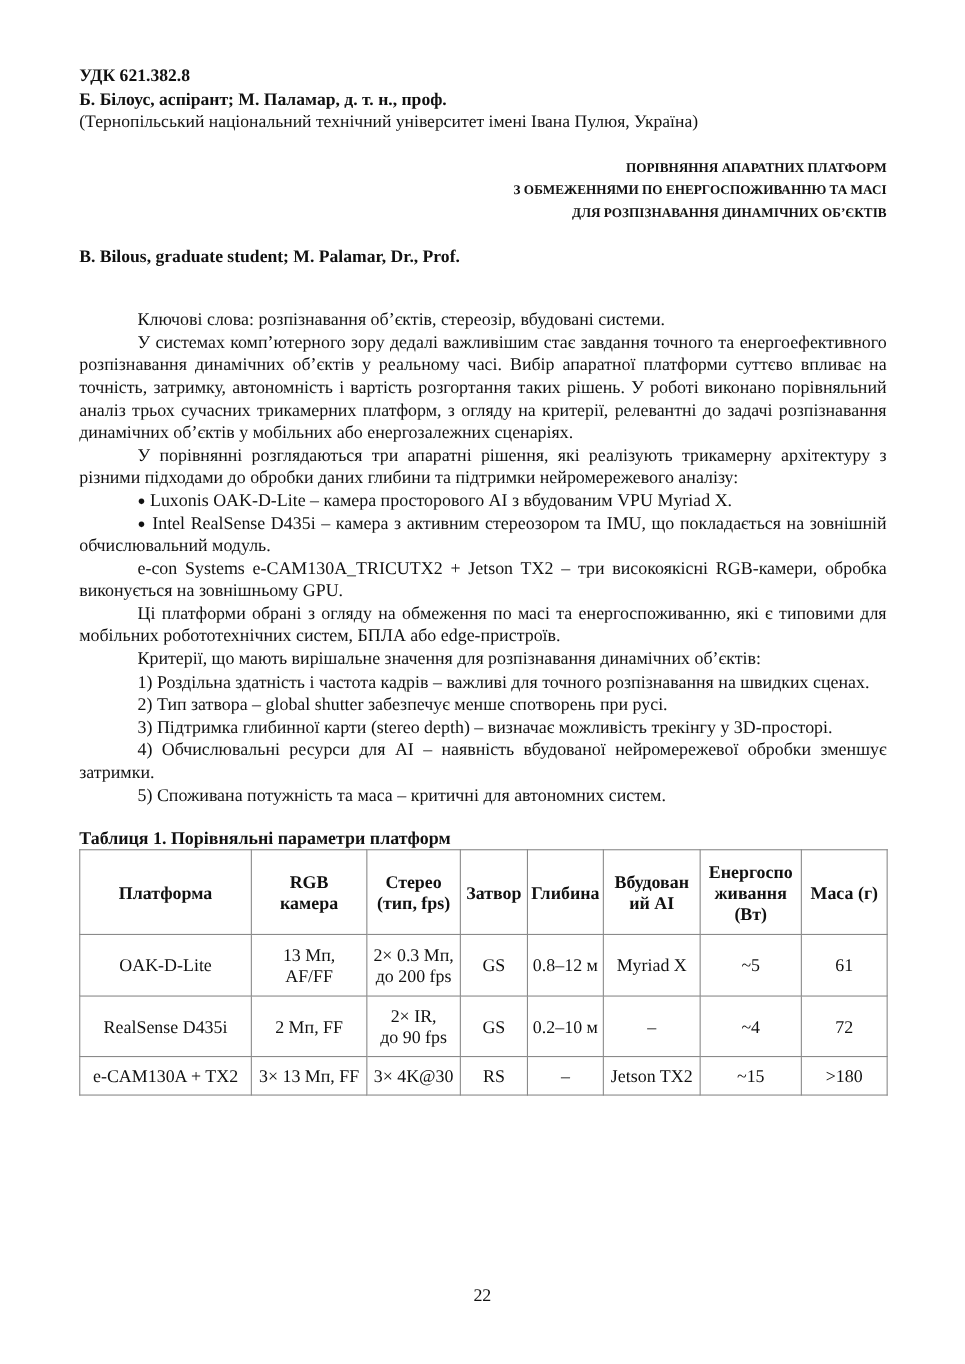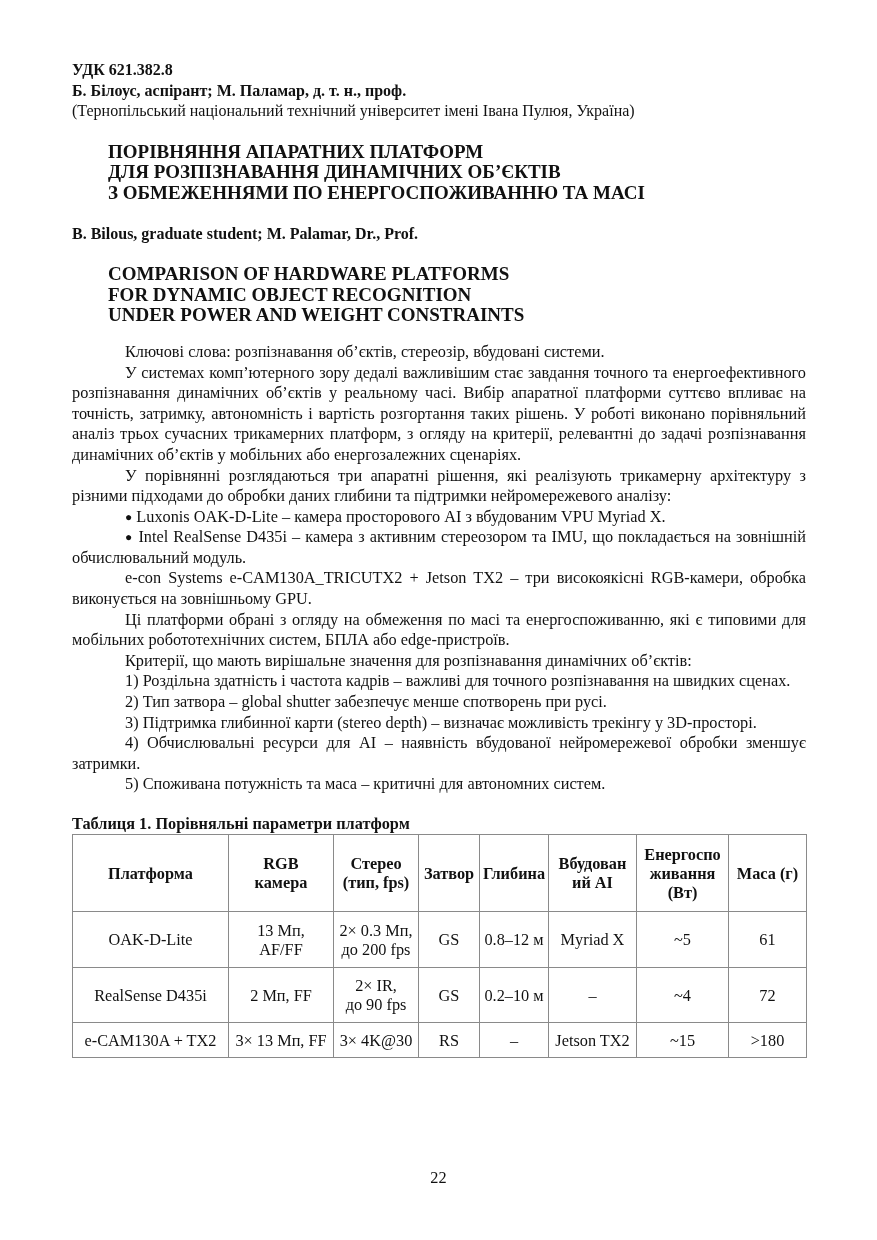--- a/index.html
+++ b/index.html
@@ -3,21 +3,21 @@
   <meta charset="utf-8">
   <style>
     html, body { margin: 0; padding: 0; background: #ffffff; }
     body {
       width: 877px; height: 1240px; position: relative; overflow: hidden;
       font-family: "Liberation Serif", serif; color: #111111;
     }
     .page { position: absolute; left: 72px; top: 60px; width: 734px; }
     .line { font-size: 16px; line-height: 20.6px; }
     .bold { font-weight: bold; }
-    .title { font-weight: bold; font-size: 19px; line-height: 20.6px; text-align: left; padding-left: 36px; }
+    .title { font-weight: bold; font-size: 12px; line-height: 20.6px; text-align: right; padding-left: 36px; }
     .para { font-size: 16.3px; line-height: 20.6px; text-align: justify; text-indent: 53px; margin: 0; }
     .gap-a { height: 16px; }
     .gap-b { height: 20px; }
     .caption { font-weight: bold; font-size: 16.3px; line-height: 20px; text-align: left; margin-top: 19px; }
     table.cmp {
       border-collapse: collapse; width: 734px; margin-top: 0;
       font-size: 16.3px; line-height: 19px; table-layout: fixed;
     }
     table.cmp th, table.cmp td {
       border: 1px solid #8a8a8a; text-align: center; vertical-align: middle;
@@ -37,35 +37,30 @@
 
   <div>
     <div class="line bold">УДК 621.382.8</div>
     <div class="line bold">Б. Білоус, аспірант; М. Паламар, д. т. н., проф.</div>
     <div class="line">
       <span>(Тернопільський національний технічний університет імені Івана Пулюя</span><span>, Україна)</span>
     </div>
     <div class="gap-b"></div>
     <div class="title">
       <div>ПОРІВНЯННЯ АПАРАТНИХ ПЛАТФОРМ</div>
+      <div>З ОБМЕЖЕННЯМИ ПО ЕНЕРГОСПОЖИВАННЮ ТА МАСІ</div>
       <div>ДЛЯ РОЗПІЗНАВАННЯ ДИНАМІЧНИХ ОБ’ЄКТІВ</div>
-      <div>З ОБМЕЖЕННЯМИ ПО ЕНЕРГОСПОЖИВАННЮ ТА МАСІ</div>
     </div>
   </div>
 
   <div class="gap-b"></div>
 
   <div>
     <div class="line bold">B. Bilous, graduate student; M. Palamar, Dr., Prof.</div>
     <div class="gap-b"></div>
-    <div class="title">
-      <div>COMPARISON OF HARDWARE PLATFORMS</div>
-      <div>FOR DYNAMIC OBJECT RECOGNITION</div>
-      <div>UNDER POWER AND WEIGHT CONSTRAINTS</div>
-    </div>
   </div>
 
   <div class="gap-a"></div>
 
   <div>
     <p class="para">Ключові слова: розпізнавання об’єктів, стереозір, вбудовані системи.</p>
     <p class="para">У системах комп’ютерного зору дедалі важливішим стає завдання точного та енергоефективного розпізнавання динамічних об’єктів у реальному часі. Вибір апаратної платформи суттєво впливає на точність, затримку, автономність і вартість розгортання таких рішень. У роботі виконано порівняльний аналіз трьох сучасних трикамерних платформ, з огляду на критерії, релевантні до задачі розпізнавання динамічних об’єктів у мобільних або енергозалежних сценаріях.</p>
     <p class="para">У порівнянні розглядаються три апаратні рішення, які реалізують трикамерну архітектуру з різними підходами до обробки даних глибини та підтримки нейромережевого аналізу:</p>
     <p class="para"><span style="font-size:12px;vertical-align:1px">●</span> <span>Luxonis OAK-D-Lite – камера просторового AI з вбудованим VPU Myriad X.</span></p>
     <p class="para"><span style="font-size:12px;vertical-align:1px">●</span> <span>Intel RealSense D435i – камера з активним стереозором та IMU, що покладається на зовнішній обчислювальний модуль.</span></p>

